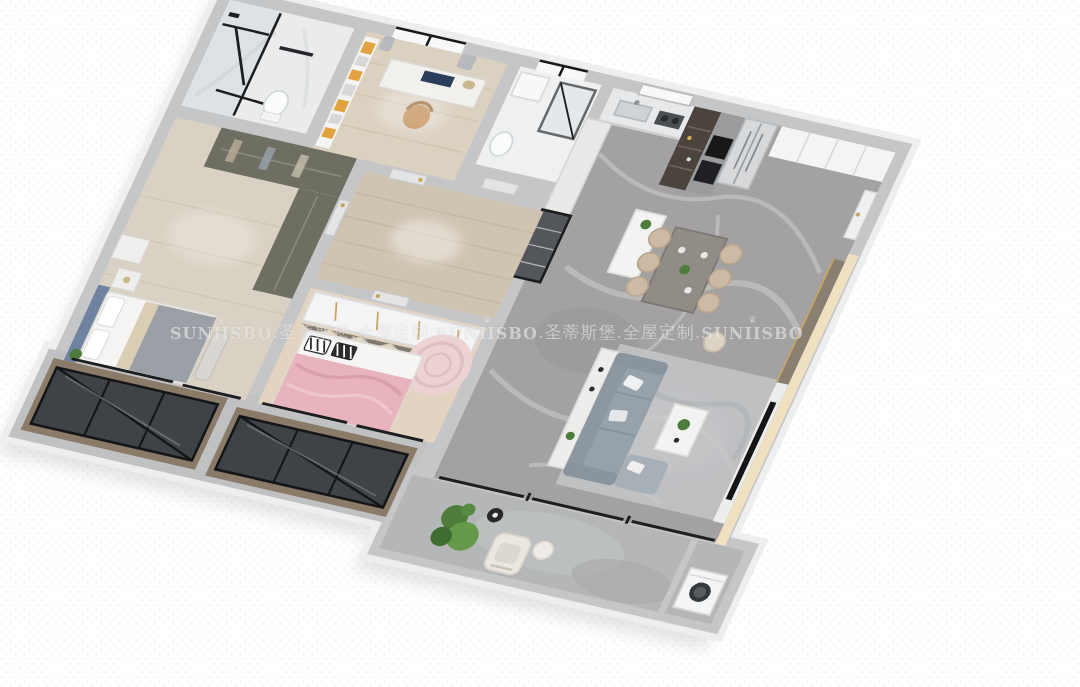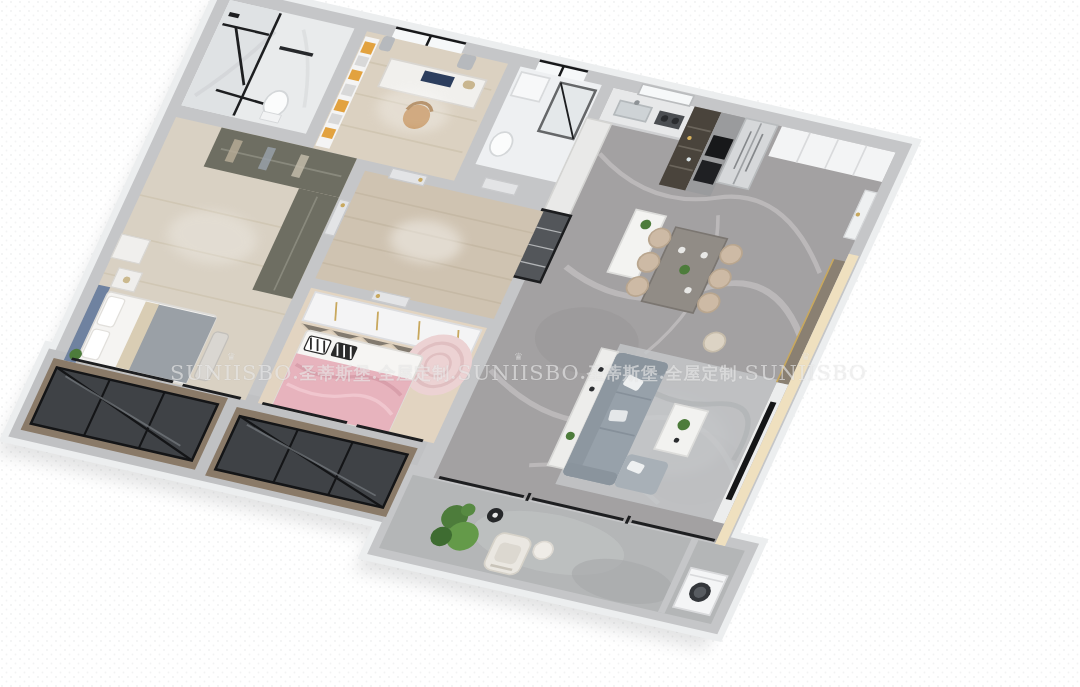--- a/index.html
+++ b/index.html
@@ -14,26 +14,26 @@
   
   .watermark{
     position:absolute;left:170px;top:322px;width:720px;height:34px;
     white-space:nowrap;pointer-events:none;z-index:5;
     font-family:"DejaVu Serif","Liberation Serif",serif;
     color:var(--watermark-color);
     text-shadow:0 0 1px rgba(110,110,110,0.22);
     display:flex;align-items:baseline;
   }
   .wm-unit{position:relative;display:inline-block;}
-  .wm-brand{font-size:21px;font-weight:400;letter-spacing:1px;text-align:center;}
+  .wm-brand{font-size:16px;font-weight:700;letter-spacing:1px;text-align:center;}
   .wm-crown{
     position:absolute;left:50%;top:-10px;transform:translateX(-50%);
     font-size:10px;font-family:"DejaVu Sans",sans-serif;opacity:.9;
   }
-  .wm-cn{font-size:17px;font-weight:700;letter-spacing:1px;position:relative;top:-1px;margin-top:41px;}
+  .wm-cn{font-size:17px;font-weight:400;letter-spacing:1px;position:relative;top:-1px;}
 </style>
 </head>
 <body>
 
 <div class="stage">
 
 <svg width="1080" height="687" viewBox="0 0 1080 687">
   <defs>
     <pattern id="dots" width="9" height="9" patternUnits="userSpaceOnUse">
       <circle cx="2" cy="2" r="0.9" fill="#e2e3e5"></circle>

